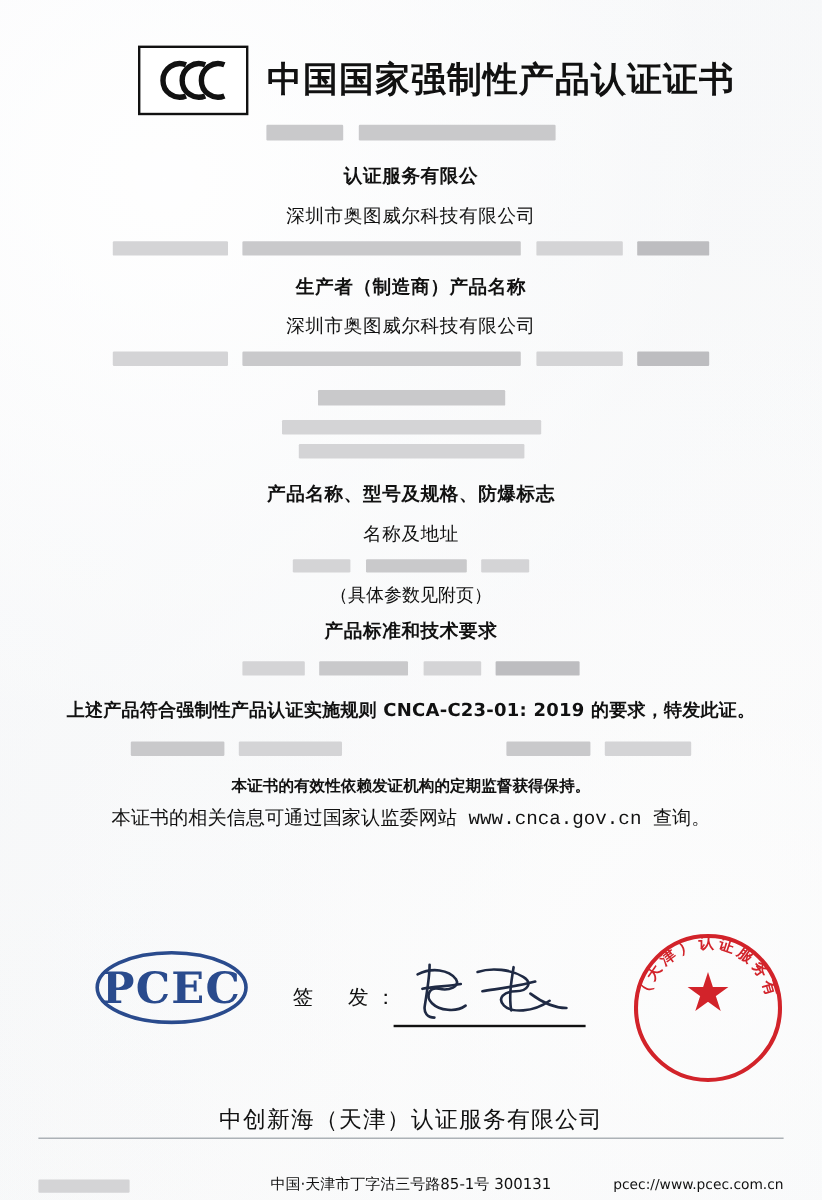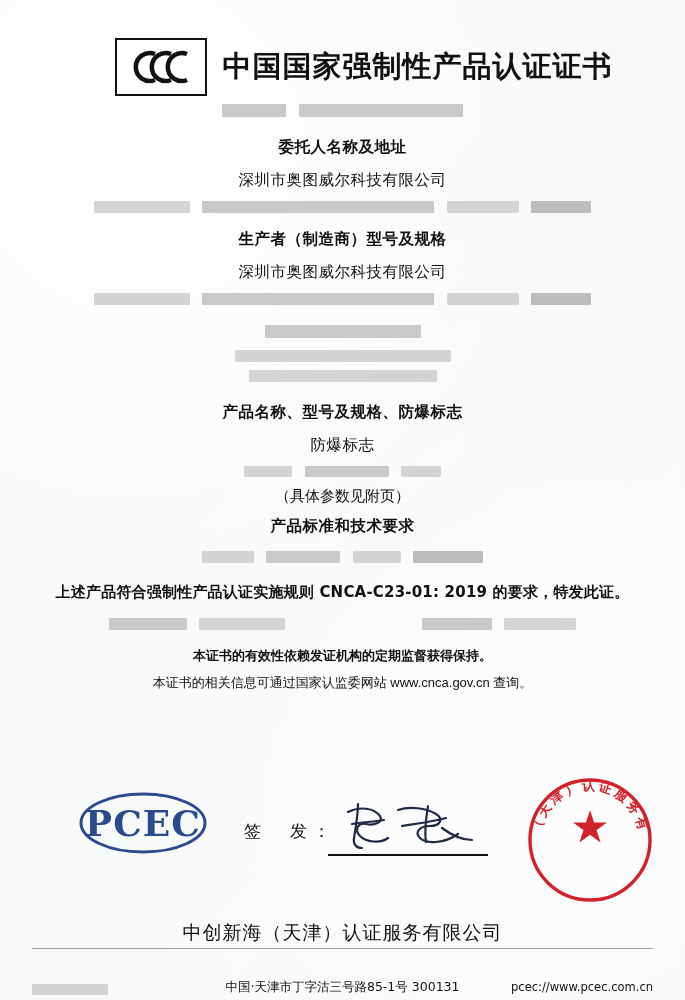--- a/index.html
+++ b/index.html
@@ -113,22 +113,22 @@
     color: #111;
     letter-spacing: 0.2px;
   }
   .note-bold {
     font-family: "DejaVu Sans", sans-serif;
     font-size: 13px;
     font-weight: bold;
     color: #111;
   }
   .note {
-    font-family: Liberation Sans, sans-serif;
-    font-size: 13px;
+    font-family: Liberation Mono, monospace;
+    font-size: 16px;
     color: #111;
   }
   .paren {
     font-family: Liberation Serif, serif;
     font-size: 15px;
     color: #111;
   }
   .sp-8  { height: 8px; }
   .sp-10 { height: 10px; }
   .sp-12 { height: 12px; }
@@ -261,38 +261,38 @@
   <div class="content">
 
     <div class="redact-row">
       <span class="redact" style="width:64px;height:13px;"></span>
       <span class="redact" style="width:164px;height:13px;"></span>
     </div>
 
     <div class="sp-20"></div>
 
     <div class="line">
-      <span class="label-bold">委托人名称及地址</span>
+      <span class="label-bold">认证服务有限公</span>
     </div>
     <div class="sp-12"></div>
     <div class="line">
       <span class="value-text">深圳市奥图威尔科技有限公司</span>
     </div>
     <div class="sp-10"></div>
     <div class="redact-row">
       <span class="redact soft" style="width:96px;height:12px;"></span>
       <span class="redact" style="width:232px;height:12px;"></span>
       <span class="redact soft" style="width:72px;height:12px;"></span>
       <span class="redact dark" style="width:60px;height:12px;"></span>
     </div>
 
     <div class="sp-16"></div>
 
     <div class="line">
-      <span class="label-bold">生产者（制造商）型号及规格</span>
+      <span class="label-bold">生产者（制造商）产品名称</span>
     </div>
     <div class="sp-12"></div>
     <div class="line">
       <span class="value-text">深圳市奥图威尔科技有限公司</span>
     </div>
     <div class="sp-10"></div>
     <div class="redact-row">
       <span class="redact soft" style="width:96px;height:12px;"></span>
       <span class="redact" style="width:232px;height:12px;"></span>
       <span class="redact soft" style="width:72px;height:12px;"></span>
@@ -313,21 +313,21 @@
       <span class="redact soft" style="width:188px;height:12px;"></span>
     </div>
 
     <div class="sp-20"></div>
 
     <div class="line">
       <span class="label-bold">产品名称、型号及规格、防爆标志</span>
     </div>
     <div class="sp-12"></div>
     <div class="line">
-      <span class="value-text">防爆标志</span>
+      <span class="value-text">名称及地址</span>
     </div>
     <div class="sp-10"></div>
     <div class="redact-row">
       <span class="redact soft" style="width:48px;height:11px;"></span>
       <span class="redact" style="width:84px;height:11px;"></span>
       <span class="redact soft" style="width:40px;height:11px;"></span>
     </div>
     <div class="sp-10"></div>
     <div class="line">
       <span class="paren">（具体参数见附页）</span>

